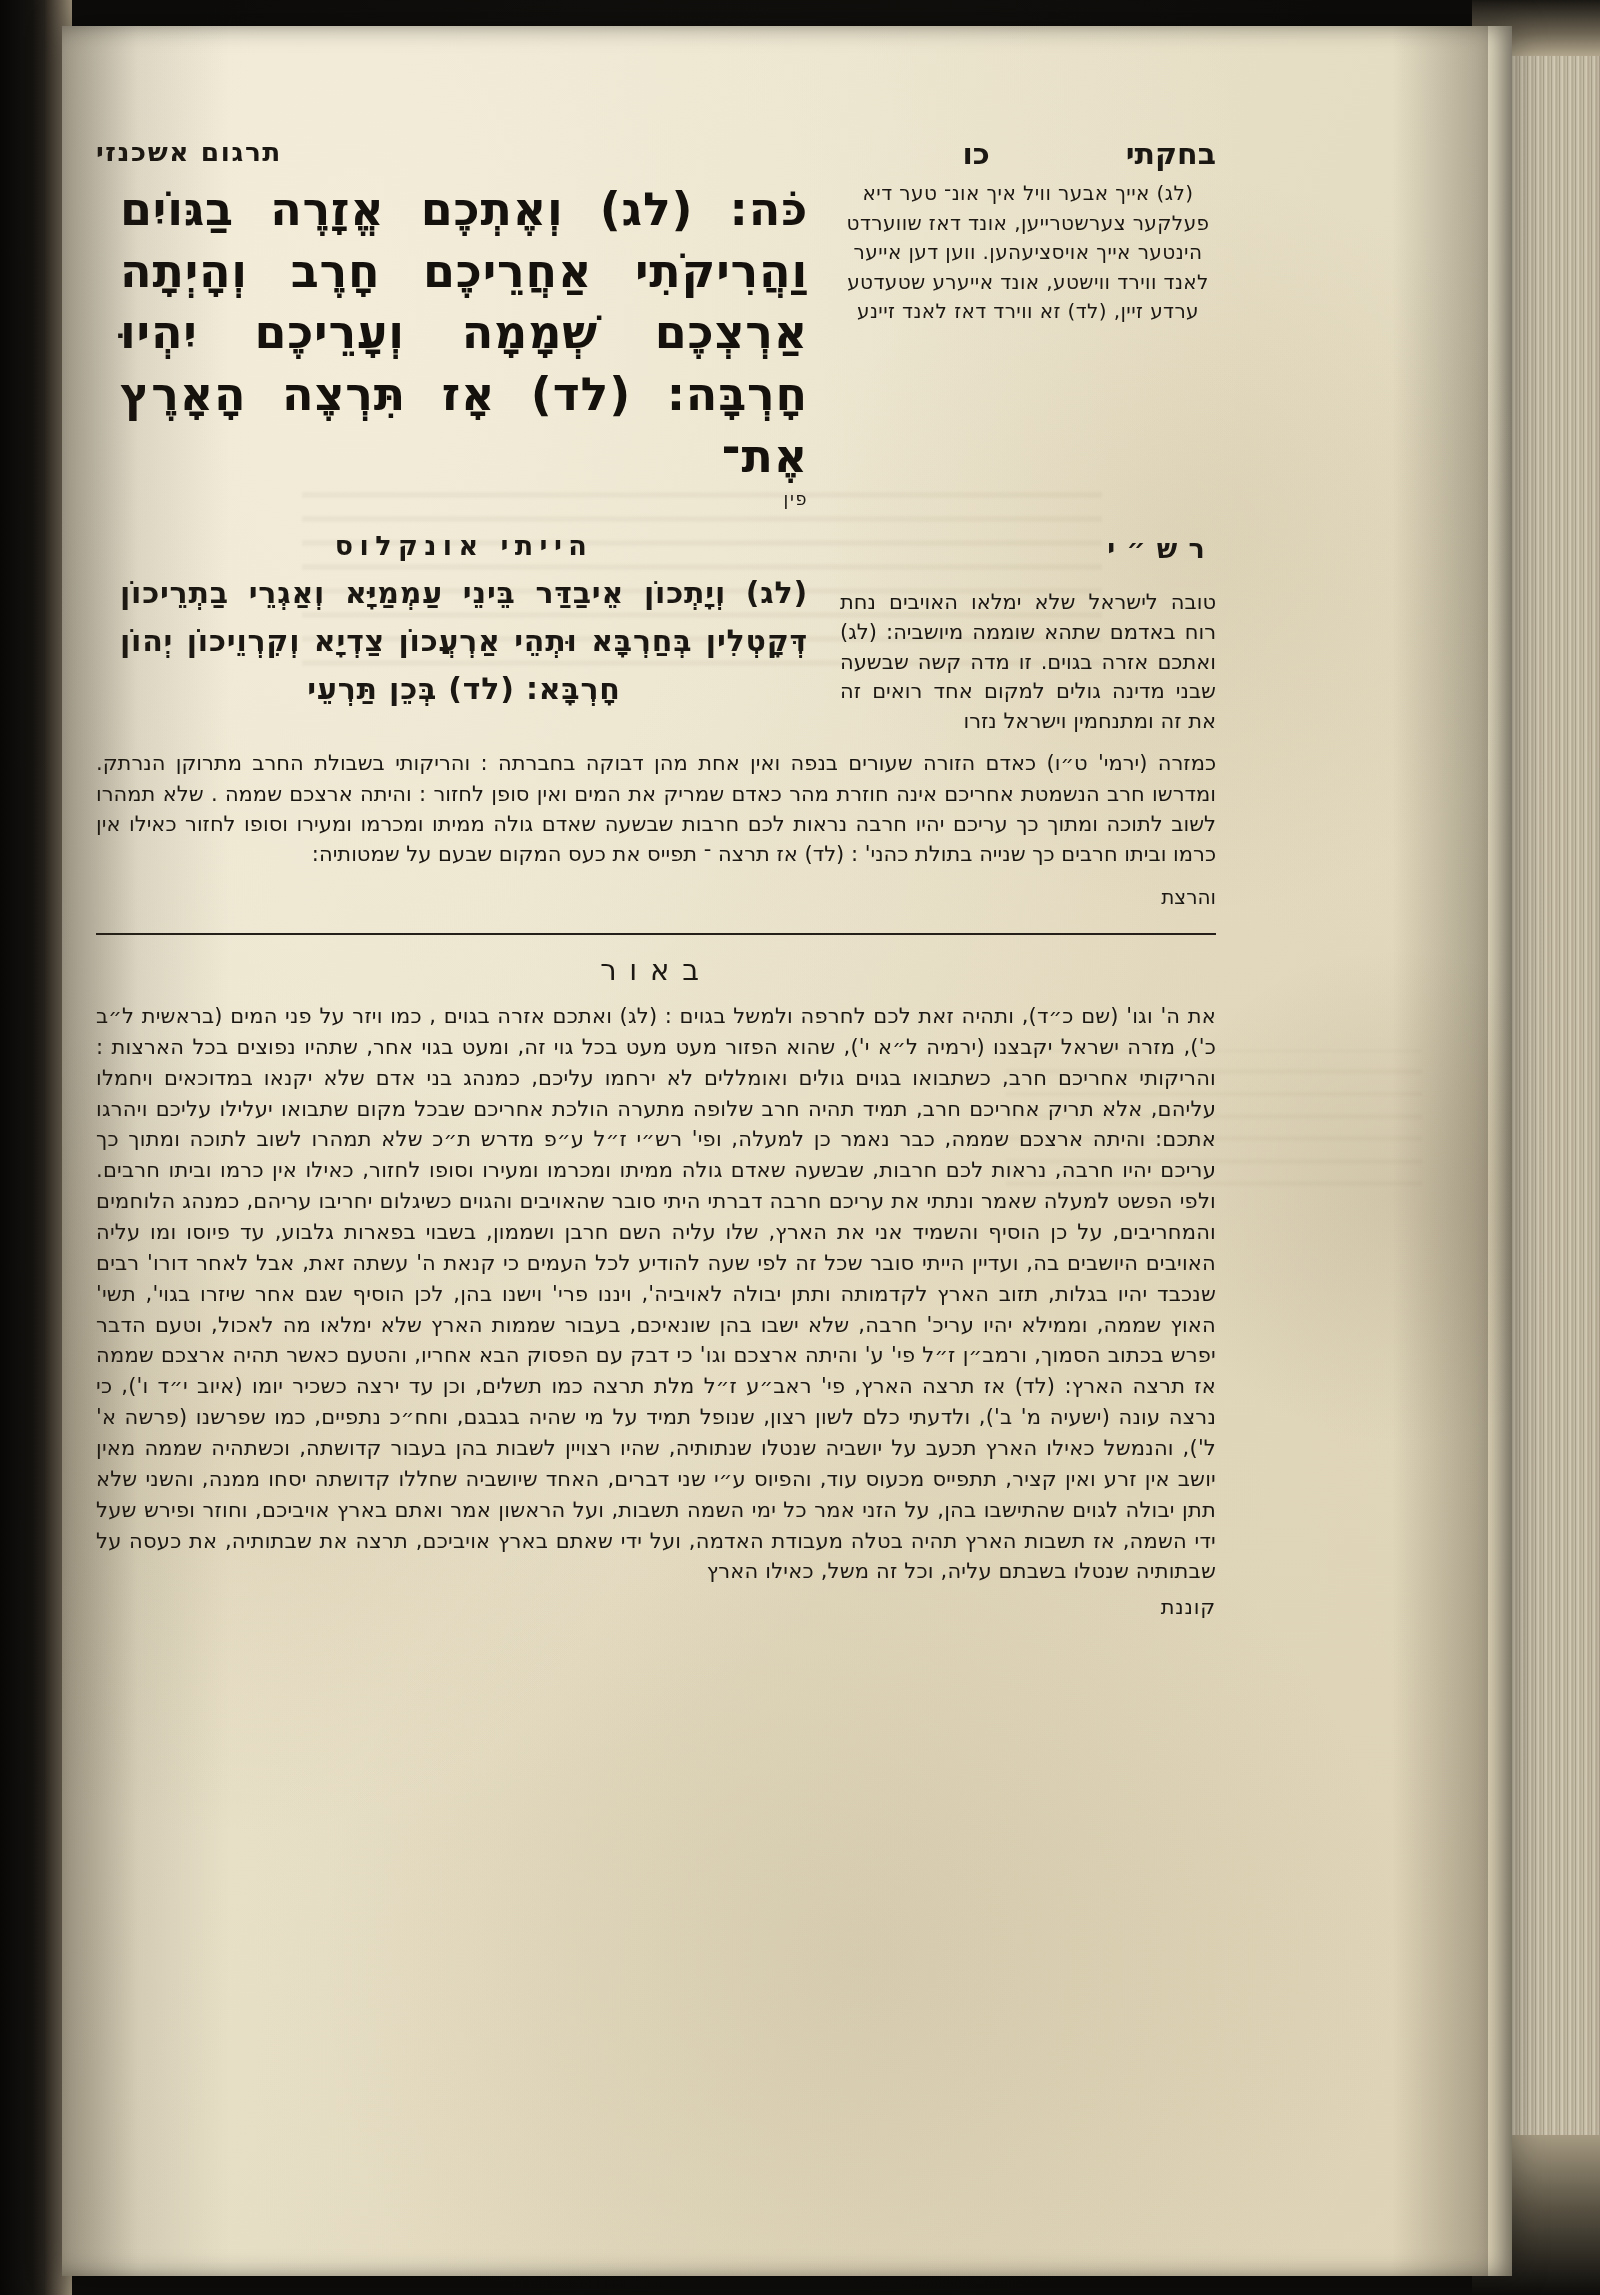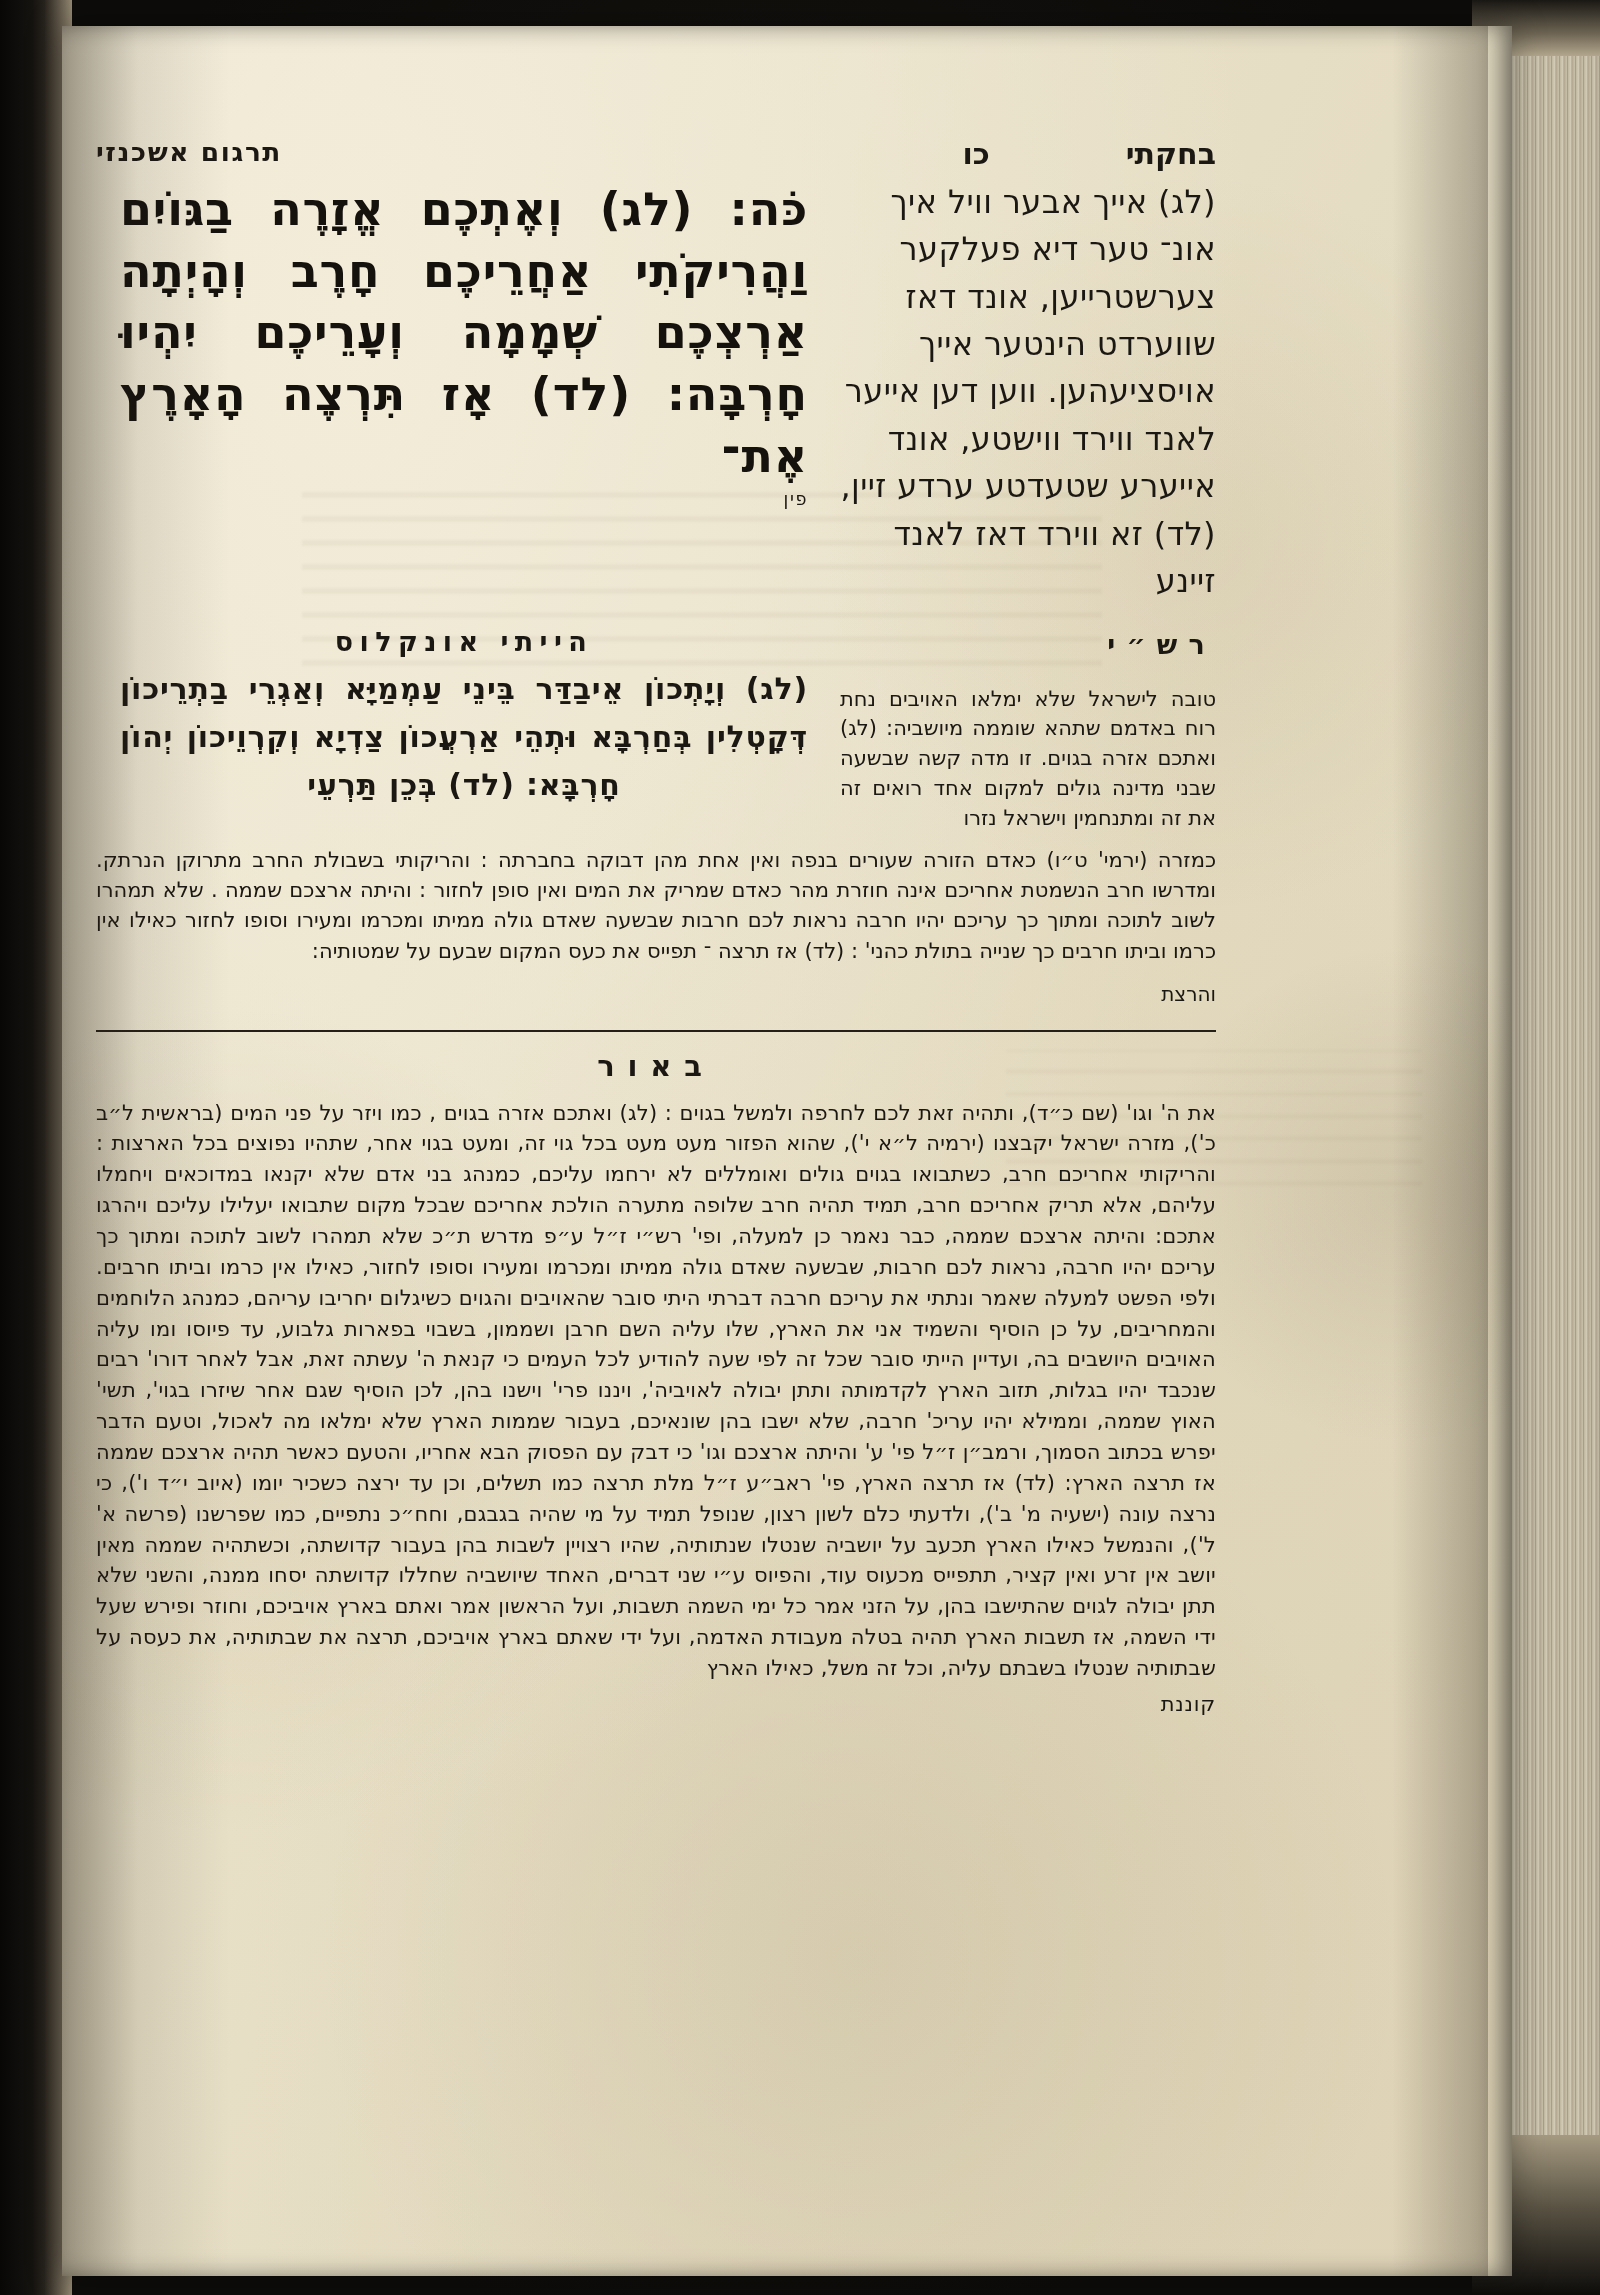--- a/index.html
+++ b/index.html
@@ -153,23 +153,23 @@
   
   .upper {
     display: flex;
     flex-direction: row;
     width: 1120px;
     margin-top: 8px;
     gap: 32px;
   }
   .col-right {           
     width: 376px;
-    font-size: 32px;
+    font-size: 20px;
     line-height: 1.48;
-    text-align: right;
+    text-align: center;
     letter-spacing: 0.4px;
   }
   .col-left {            
     width: 688px;
   }
 
   .verse {
     font-size: 46px;
     font-weight: bold;
     line-height: 1.34;
@@ -248,21 +248,21 @@
 
   hr.rule {
     border: 0;
     border-top: 2.4px solid #241f18;
     margin: 21px 0 0 0;
     width: 1120px;
   }
 
   .biur-title {
     font-size: 29px;
-    font-weight: bold;
+    font-weight: normal;
     text-align: center;
     letter-spacing: 12.8px;
     margin: 17.6px 0 14.4px 0;
   }
   .biur-body {
     width: 1120px;
     font-size: 21px;
     line-height: 1.47;
     text-align: justify;
     text-align-last: right;

